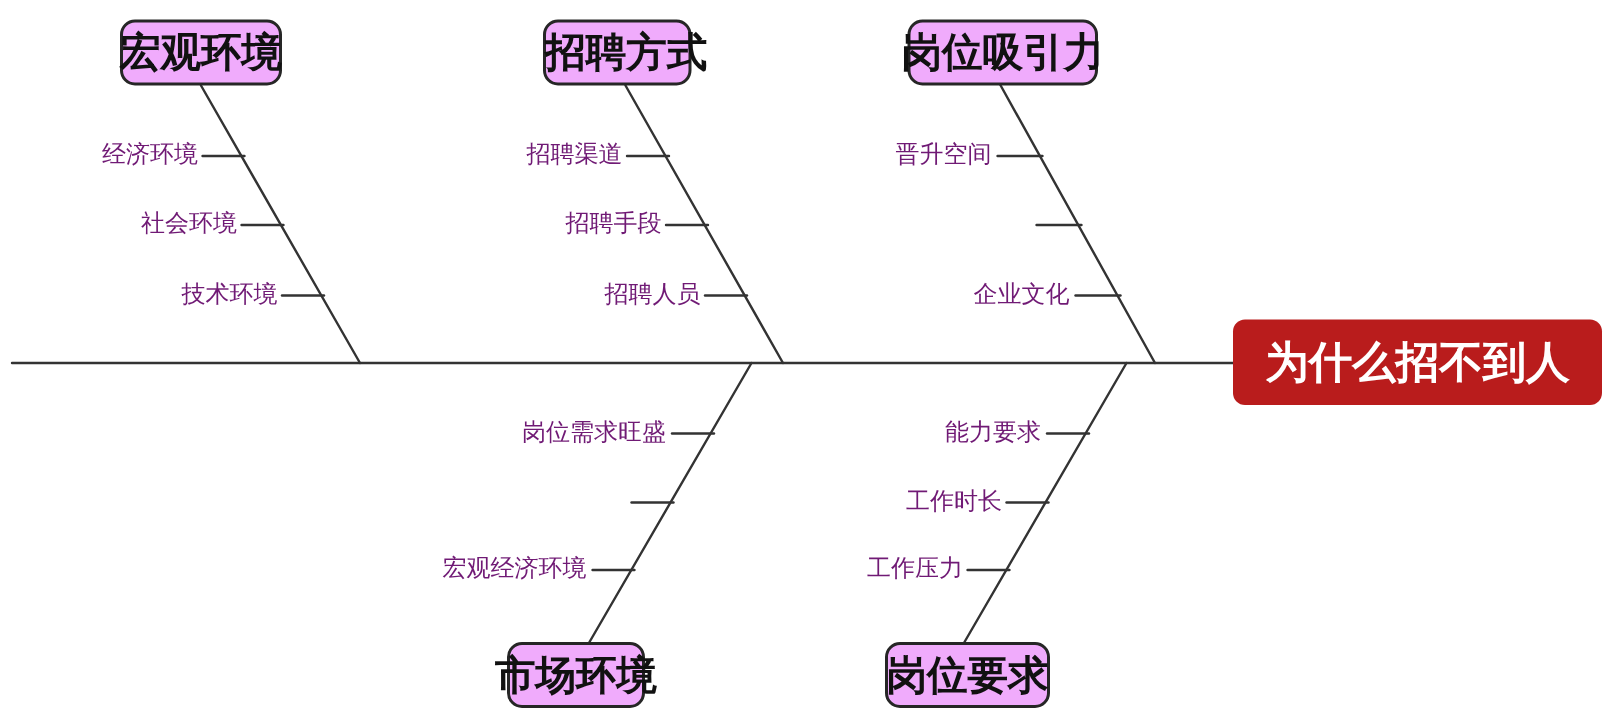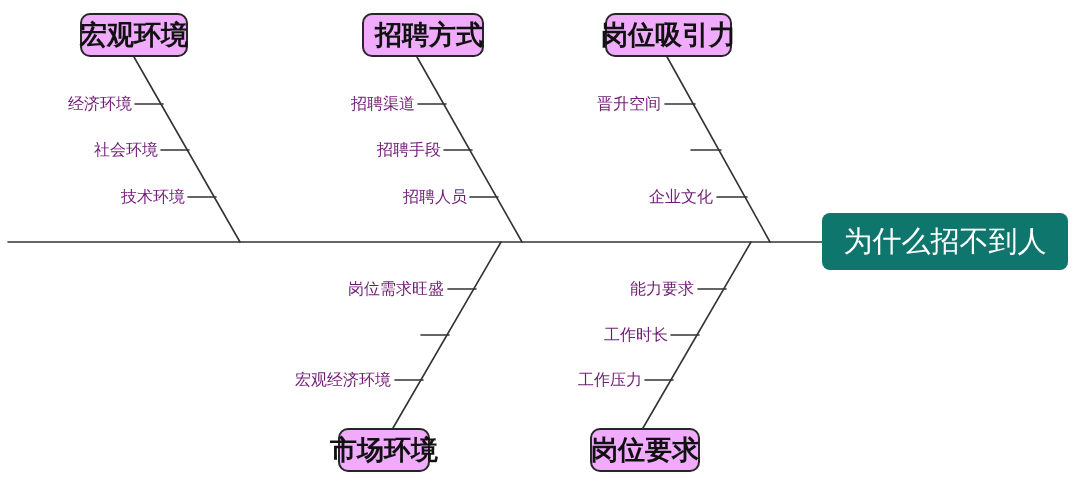--- a/index.html
+++ b/index.html
@@ -50,27 +50,27 @@
     font-size: 16px;
     color: #701a75;
     white-space: nowrap;
   }
   .problem-box {
     position: absolute;
     left: 822px;
     top: 213px;
     width: 246px;
     height: 57px;
-    background: #0f766e;
+    background: #b91c1c;
     border-radius: 8px;
     display: flex;
     align-items: center;
     justify-content: center;
     font-size: 29px;
-    font-weight: normal;
+    font-weight: bold;
     color: #ffffff;
     white-space: nowrap;
   }
 </style>
 </head>
 <body>
 
 <div class="canvas">
 
   <svg class="lines-layer" viewBox="0 0 1080 485" xmlns="http://www.w3.org/2000/svg">
@@ -99,21 +99,21 @@
     <line x1="448" y1="289" x2="476" y2="289"></line>
     <line x1="421" y1="335" x2="449" y2="335"></line>
     <line x1="395" y1="380" x2="423" y2="380"></line>
 
     <line x1="698" y1="289" x2="726" y2="289"></line>
     <line x1="671" y1="335" x2="699" y2="335"></line>
     <line x1="645" y1="380" x2="673" y2="380"></line>
   </svg>
 
   <div class="cat-box" style="left:80px;  top:13px; width:108px;">宏观环境</div>
-  <div class="cat-box" style="left:362px; top:13px; width:122px;padding-left:12px;">招聘方式</div>
+  <div class="cat-box" style="left:362px; top:13px; width:99px;padding-left:12px;">招聘方式</div>
   <div class="cat-box" style="left:605px; top:13px; width:127px;">岗位吸引力</div>
 
   <div class="cat-box" style="left:338px; top:428px; width:92px;">市场环境</div>
   <div class="cat-box" style="left:590px; top:428px; width:110px;">岗位要求</div>
 
   <div class="cause" style="left:2px;   top:93px;">经济环境</div>
   <div class="cause" style="left:28px;  top:139px;">社会环境</div>
   <div class="cause" style="left:55px;  top:186px;">技术环境</div>
 
   <div class="cause" style="left:285px; top:93px;">招聘渠道</div>

